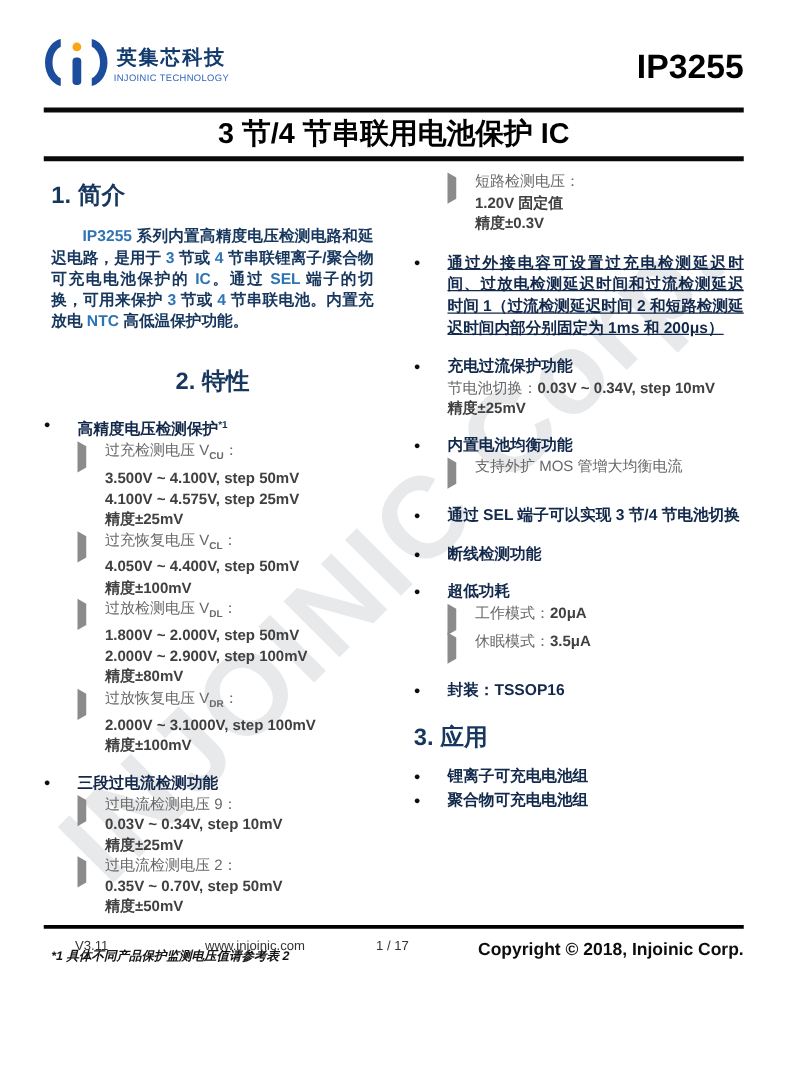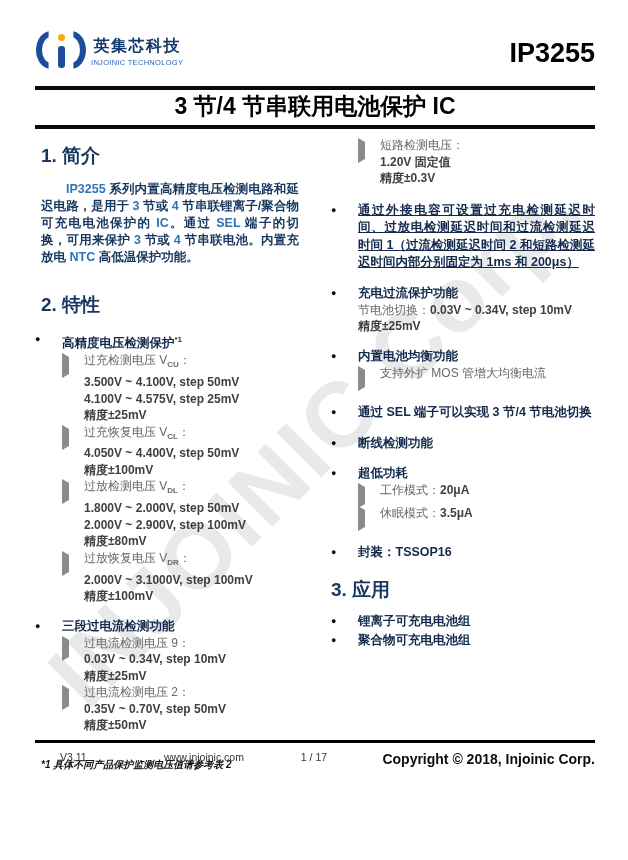--- a/index.html
+++ b/index.html
@@ -22,21 +22,21 @@
   .logo-cn{font-size:16px;font-weight:bold;color:#123a6d;letter-spacing:1.5px;}
   .logo-en{font-size:7.5px;color:#2c66b8;letter-spacing:0.3px;margin-top:1px;}
   .product{position:absolute;right:33px;top:38px;font-size:27px;font-weight:bold;color:#000;}
   .rule{margin:0 33px 0 35px;height:4px;background:#0a0a0a;}
   .doc-title{margin:1px 33px 0 35px;text-align:center;font-size:23px;font-weight:bold;color:#000;}
   .rule2{margin-top:3px;}
   
   .main{display:flex;gap:32px;margin:6px 33px 0 35px;}
   .col{width:269px;}
   h2.sec{font-size:19px;font-weight:bold;color:#17375e;margin:8px 0 12px 6px;}
-  h2.sec2{margin-top:26px;}
+  h2.sec2{margin-top:26px;text-align:center;}
   h2.sec3{margin:16px 0 10px 0;}
   .intro-p{font-size:12.5px;line-height:17px;font-weight:bold;color:#17375e;
            text-align:justify;text-indent:2em;margin:6px 0 0 6px;}
   .en{color:#2e74b5;}
   
   .bullet-row{display:flex;margin-top:13px;}
   .bullet{flex:0 0 27px;font-size:9px;line-height:17px;color:#0d0d0d;}
   .feat-title{font-size:12.5px;line-height:17px;font-weight:bold;color:#13294b;}
   .feat-title sup{font-size:8px;}
   .just{text-align:justify;line-height:17.5px;text-decoration:underline;}

